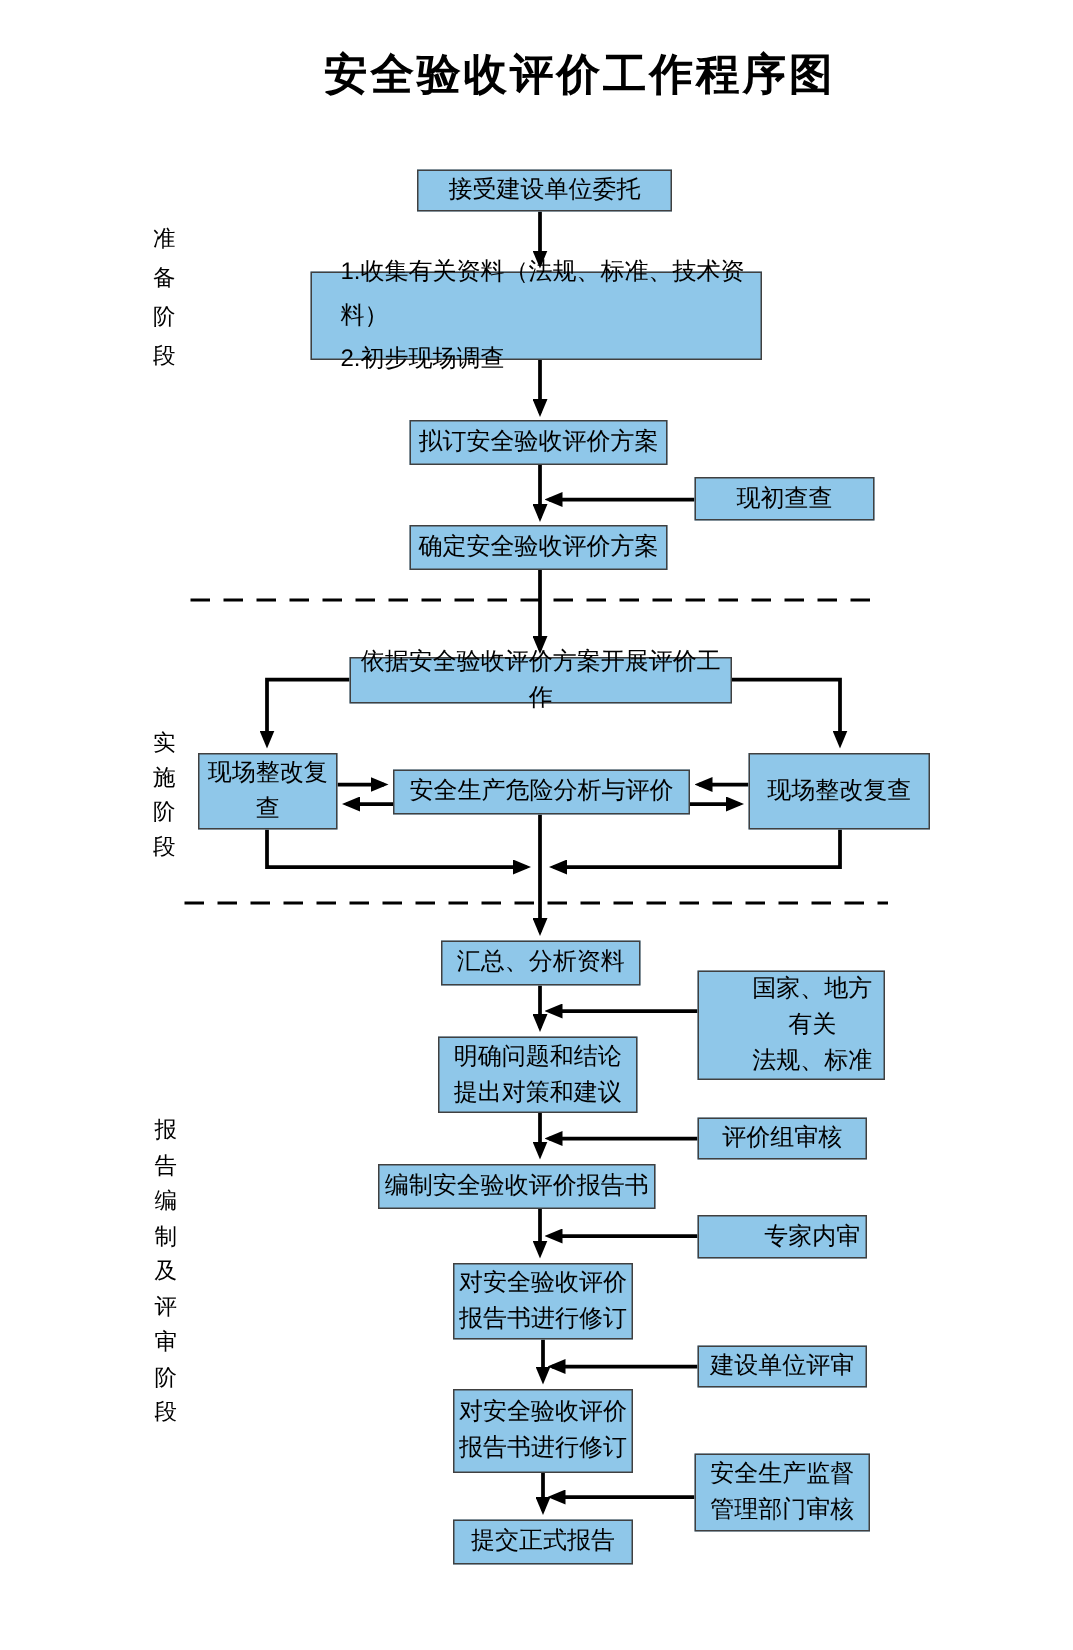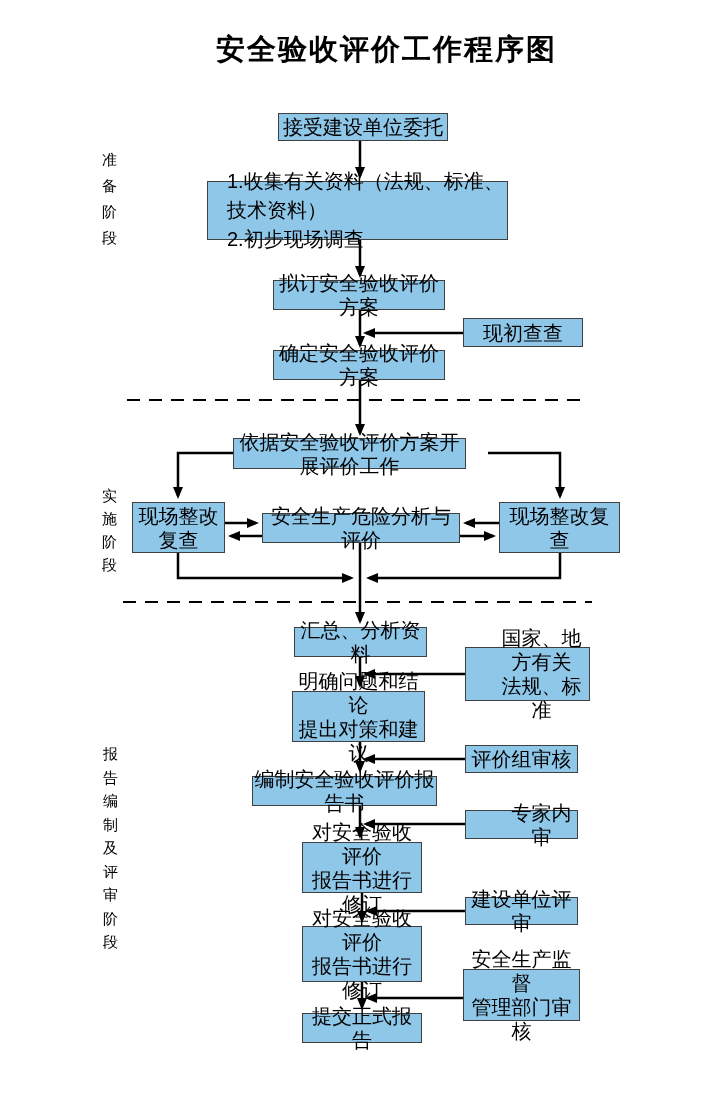--- a/index.html
+++ b/index.html
@@ -16,21 +16,21 @@
     color:var(--text-color);overflow:hidden;
   }
   #title{
     position:absolute;left:0;top:30px;width:715px;text-align:center;
     font-size:29px;font-weight:bold;letter-spacing:2px;white-space:pre;padding-left:29px;
   }
   .fbox{
     position:absolute;box-sizing:border-box;
     background:var(--box-fill);border:1px solid var(--box-border);
     display:flex;align-items:center;justify-content:center;
-    font-size:20px;line-height:24px;text-align:center;white-space:pre-line;
+    font-size:16px;line-height:24px;text-align:center;white-space:pre-line;
   }
   .fbox.left{justify-content:flex-start;text-align:left;padding-left:19px;line-height:29px;}
   .vlabel{
     position:absolute;width:17px;font-size:15px;
     word-break:break-all;text-align:center;white-space:normal;
   }
   #svg-layer{position:absolute;left:0;top:0;}
   .flow-line{stroke:var(--line-color);stroke-width:2.5;fill:none;}
   .dash-line{stroke:var(--line-color);stroke-width:2;fill:none;stroke-dasharray:13 9;}
   #ah path{fill:var(--line-color);}
@@ -87,36 +87,36 @@
 
     <line class="dash-line" x1="127" y1="400" x2="582" y2="400"></line>
     <line class="dash-line" x1="123" y1="602" x2="592" y2="602"></line>
   </svg>
 
   <div class="fbox" style="left:278px;top:113px;width:170px;height:28px;">接受建设单位委托</div>
   <div class="fbox left" style="left:207px;top:181px;width:301px;height:59px;">1.收集有关资料（法规、标准、技术资料）
 2.初步现场调查</div>
   <div class="fbox" style="left:273px;top:280px;width:172px;height:30px;">拟订安全验收评价方案</div>
   <div class="fbox" style="left:273px;top:350px;width:172px;height:30px;">确定安全验收评价方案</div>
-  <div class="fbox" style="left:233px;top:438px;width:233px;height:31px;">依据安全验收评价方案开展评价工作</div>
+  <div class="fbox" style="left:233px;top:438px;width:255px;height:31px;">依据安全验收评价方案开展评价工作</div>
   <div class="fbox" style="left:132px;top:502px;width:93px;height:51px;">现场整改复查</div>
   <div class="fbox" style="left:262px;top:513px;width:198px;height:30px;">安全生产危险分析与评价</div>
   <div class="fbox" style="left:499px;top:502px;width:121px;height:51px;">现场整改复查</div>
   <div class="fbox" style="left:294px;top:627px;width:133px;height:30px;">汇总、分析资料</div>
   <div class="fbox" style="left:292px;top:691px;width:133px;height:51px;">明确问题和结论
 提出对策和建议</div>
   <div class="fbox" style="left:252px;top:776px;width:185px;height:30px;text-align:center;">编制安全验收评价报告书</div>
   <div class="fbox" style="left:302px;top:842px;width:120px;height:51px;">对安全验收评价
 报告书进行修订</div>
   <div class="fbox" style="left:302px;top:926px;width:120px;height:56px;">对安全验收评价
 报告书进行修订</div>
   <div class="fbox" style="left:302px;top:1013px;width:120px;height:30px;">提交正式报告</div>
 
   <div class="fbox" style="left:463px;top:318px;width:120px;height:29px;">现初查查</div>
-  <div class="fbox" style="left:465px;top:647px;width:125px;height:54px;padding-left:28px;">国家、地方有关
+  <div class="fbox" style="left:465px;top:647px;width:125px;height:73px;padding-left:28px;">国家、地方有关
 法规、标准</div>
   <div class="fbox" style="left:465px;top:745px;width:113px;height:28px;">评价组审核</div>
   <div class="fbox" style="left:465px;top:810px;width:113px;height:29px;padding-left:40px;">专家内审</div>
   <div class="fbox" style="left:465px;top:897px;width:113px;height:28px;">建设单位评审</div>
   <div class="fbox" style="left:463px;top:969px;width:117px;height:52px;">安全生产监督
 管理部门审核</div>
 
 </div>
 
 </body></html>

